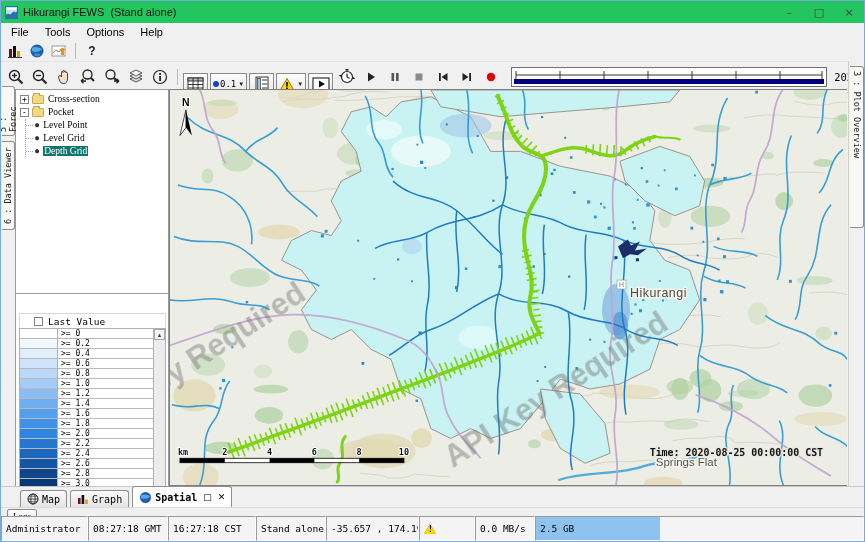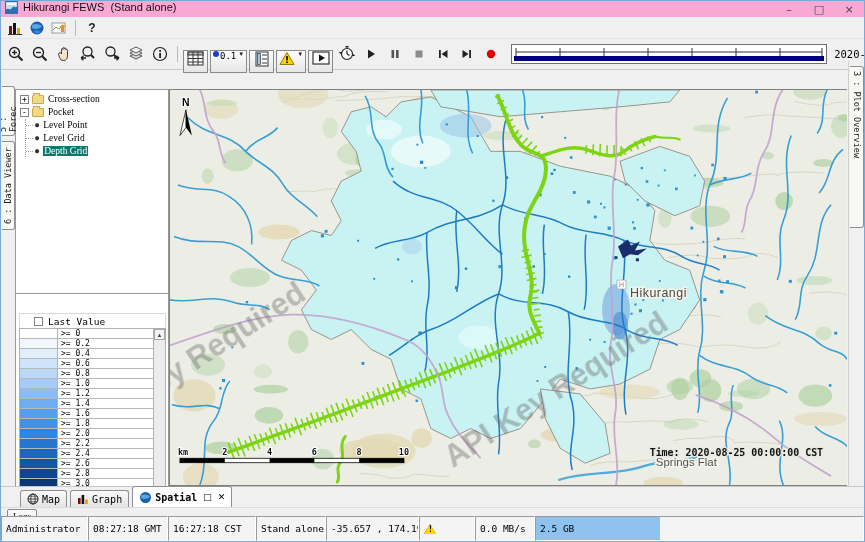--- a/index.html
+++ b/index.html
@@ -1,33 +1,33 @@
 <!DOCTYPE html>
 <html><head>
 <meta charset="utf-8">
 <style>
   html,body{margin:0;padding:0;background:#d8d8d8;}
   *{box-sizing:border-box;}
   .window{width:865px;height:542px;border:1px solid #76a9dc;background:#f0f0f0;position:relative;overflow:hidden;font-family:"Liberation Sans",sans-serif;color:#000;}
   
-  .titlebar{height:16px;background:#f9a8d4;display:flex;align-items:flex-start;font-size:11px;}
+  .titlebar{height:22px;background:#22c55e;display:flex;align-items:center;font-size:11px;}
   .app-icon{width:13px;height:13px;margin:0 5px 0 4px;flex:none;}
   .title-text{white-space:pre;font-size:11px;color:#111;}
   .win-controls{margin-left:auto;display:flex;height:100%;}
   .win-btn{width:30px;display:flex;align-items:center;justify-content:center;font-size:11px;color:#444;font-family:"DejaVu Sans",sans-serif;}
   
   .menubar{height:17px;display:flex;align-items:center;background:#f0f0f0;font-size:11px;padding-left:2px;}
   .menu-item{padding:0 8px;}
   
   .toolbar1{height:22px;display:flex;align-items:center;background:#f0f0f0;padding-left:3px;border-bottom:1px solid #e3e3e3;}
   .toolbar2{height:31px;display:flex;align-items:center;background:#f0f0f0;padding-left:3px;border-bottom:1px solid #c9c9c9;}
   .fbtn{width:24px;height:24px;display:flex;align-items:center;justify-content:center;flex:none;}
   .fbtn.sm{width:22px;height:20px;}
   .tsep{width:1px;height:16px;background:#bbb;margin:0 5px;flex:none;}
-  .tbtn{height:23px;min-width:25px;padding:0 2px;border:1px solid #8a8a8a;background:linear-gradient(#fdfdfd,#e6e6e6);display:flex;align-items:flex-start;justify-content:center;margin-right:2px;flex:none;margin-top:14px;}
+  .tbtn{height:23px;min-width:25px;padding:0 2px;border:1px solid #8a8a8a;background:linear-gradient(#fdfdfd,#e6e6e6);display:flex;align-items:center;justify-content:center;margin-right:2px;flex:none;margin-top:14px;}
   .caret{font-size:6px;margin-left:2px;color:#222;}
   .val-txt{font-size:9px;font-family:"DejaVu Sans Mono",monospace;margin-left:1px;}
   .dot-blue{width:6px;height:6px;border-radius:50%;background:#1740c8;flex:none;}
   .timeline{width:316px;height:20px;border:1px solid #707070;background:#fff;position:relative;margin-left:8px;flex:none;}
   .timeline svg{position:absolute;inset:0;}
   .tl-bar{position:absolute;left:2px;right:2px;bottom:2px;height:5px;background:#00007e;}
   .tb-datetime{font-family:"DejaVu Sans Mono",monospace;font-size:10.5px;margin-left:7px;white-space:pre;}
   
   .main{position:absolute;top:88px;left:0;right:0;bottom:55px;display:flex;}
   .left-strip{width:14px;flex:none;}
@@ -91,20 +91,26 @@
         <rect x="2" y="2" width="9" height="2" fill="#ffffff" opacity="0.9"></rect>
       </svg>
     <span class="title-text">Hikurangi FEWS  (Stand alone)</span>
     <div class="win-controls">
       <span class="win-btn">–</span>
       <span class="win-btn">□</span>
       <span class="win-btn">×</span>
     </div>
   </div>
 
+  <div class="menubar">
+    <span class="menu-item">File</span>
+    <span class="menu-item">Tools</span>
+    <span class="menu-item">Options</span>
+    <span class="menu-item">Help</span>
+  </div>
 
   <div class="toolbar1">
     <div class="fbtn sm">
       <svg class="icon-svg" width="16" height="16" viewBox="0 0 16 16">
           <rect x="2" y="6" width="3" height="8" fill="#7a1010"></rect>
           <rect x="6" y="3" width="3" height="11" fill="#111"></rect>
           <rect x="10" y="8" width="3" height="6" fill="#d8a400"></rect>
           <line x1="1" y1="14.5" x2="15" y2="14.5" stroke="#333"></line>
         </svg>
     </div>

